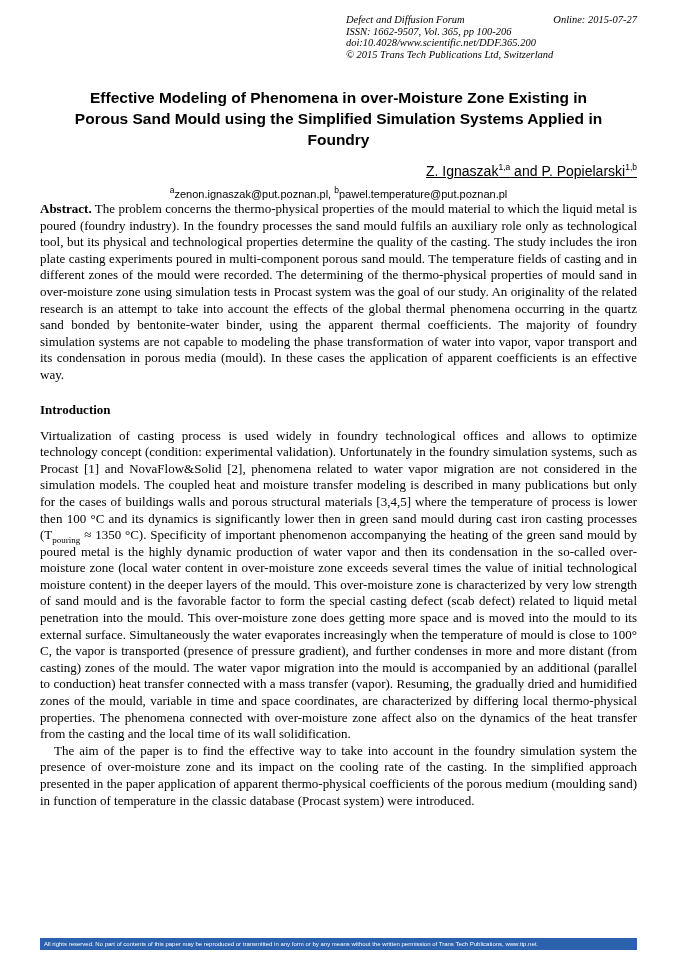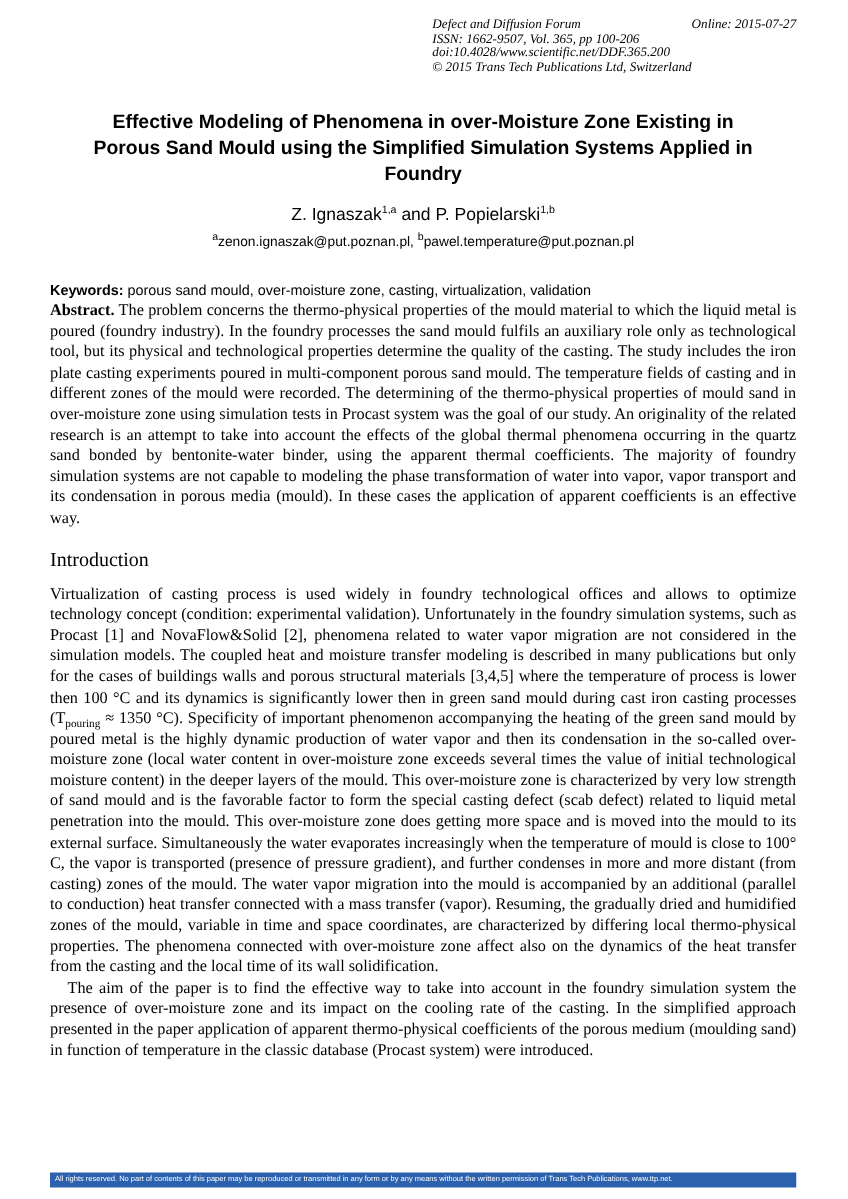--- a/index.html
+++ b/index.html
@@ -25,24 +25,25 @@
   .title {
     font-family: "Liberation Sans", sans-serif;
     font-weight: bold;
     font-size: 15.5px; line-height: 21px;
     text-align: center;
     max-width: 545px;
     margin: 27px auto 0 auto;
   }
 
   .authors {
-    text-align: center;
+    text-align: right;
     font-family: "Liberation Sans", sans-serif;
     font-size: 14px; line-height: 17px;
     margin-top: 13px;
+    text-decoration: underline;
   }
   .affiliation {
     text-align: center;
     font-family: "Liberation Sans", sans-serif;
     font-size: 11px; line-height: 13px;
     margin-top: 10px;
   }
   .emails {
     text-align: center;
     font-family: "Liberation Sans", sans-serif;
@@ -63,22 +64,22 @@
   .body-text {
     font-family: "Liberation Serif", serif;
     font-size: 13px; line-height: 16.6px;
     text-align: justify;
   }
   .abstract { margin-top: 0; }
   .bold-serif { font-weight: bold; }
 
   .section-heading {
     font-family: "Liberation Serif", serif;
-    font-weight: normal;
-    font-size: 16px; line-height: 16px;
+    font-weight: bold;
+    font-size: 13px; line-height: 16px;
     margin-top: 18px;
   }
   .intro-p1 { margin-top: 10px; }
   .indent { text-indent: 14px; }
 
   .footer-bar {
     position: absolute;
     left: 40px; right: 41px; bottom: 9px;
     height: 12px;
     background: #2b61ad;
@@ -108,21 +109,20 @@
     <div class="header-right">Online: 2015-07-27</div>
   </header>
 
   <h1 class="title">Effective Modeling of Phenomena in over-Moisture Zone Existing in Porous Sand Mould using the Simplified Simulation Systems Applied in Foundry</h1>
 
   <div class="authors"><span>Z. Ignaszak</span><sup>1,a</sup><span> and </span><span>P. Popielarski</span><sup>1,b</sup></div>
 
 
   <div class="emails"><sup>a</sup><span>zenon.ignaszak@put.poznan.pl, </span><sup>b</sup><span>pawel.temperature@put.poznan.pl</span></div>
 
-  <p class="keywords"><span class="kw-label">Keywords:</span><span> porous sand mould, over-moisture zone, casting, virtualization, validation</span></p>
 
   <p class="body-text abstract"><span class="bold-serif">Abstract.</span><span> The problem concerns the thermo-physical properties of the mould material to which the liquid metal is poured (foundry industry). In the foundry processes the sand mould fulfils an auxiliary role only as technological tool, but its physical and technological properties determine the quality of the casting.  The study includes the iron plate casting experiments poured in multi-component porous sand mould. The temperature fields of casting and in different zones of the mould were recorded. The determining of the thermo-physical properties of mould sand in over-moisture zone using simulation tests in Procast system was the goal of our study. An originality of the related research is an attempt to take into account the effects of the global thermal phenomena occurring in the quartz sand bonded by bentonite-water binder, using the apparent thermal coefficients. The majority of foundry simulation systems are not capable to modeling the phase transformation of water into vapor, vapor transport and its condensation in porous media (mould). In these cases the application of apparent coefficients is an effective way.</span></p>
 
   <h2 class="section-heading">Introduction</h2>
 
   <p class="body-text intro-p1"><span>Virtualization of casting process is used widely in foundry technological offices and allows to optimize technology concept (condition: experimental validation). Unfortunately in the foundry simulation systems, such as Procast [1] and NovaFlow&amp;Solid [2], phenomena related to water vapor migration are not considered in the simulation models. The coupled heat and moisture transfer modeling is described in many publications but only for the cases of buildings walls and porous structural materials [3,4,5] where the temperature of process is lower then 100 °C and its dynamics is significantly lower then in green sand mould during cast iron casting processes (T</span><sub>pouring</sub><span> ≈ 1350 °C). Specificity of important phenomenon accompanying the heating of the green sand mould by poured metal is the highly dynamic production of water vapor and then its condensation in the so-called over-moisture zone (local water content in over-moisture zone exceeds several times the value of initial technological moisture content) in the deeper layers of the mould. This over-moisture zone is characterized by very low strength of sand mould and is the favorable factor to form the special casting defect (scab defect) related to liquid metal penetration into the mould. This over-moisture zone does getting more space and is moved into the mould to its external surface. Simultaneously the water evaporates increasingly when the temperature of mould is close to 100° C, the vapor is transported (presence of pressure gradient), and further condenses in more and more distant (from casting) zones of the mould. The water vapor migration into the mould is accompanied by an additional (parallel to conduction) heat transfer connected with a mass transfer (vapor). Resuming, the gradually dried and humidified zones of the mould, variable in time and space coordinates, are characterized by differing local thermo-physical properties. The phenomena connected with over-moisture zone affect also on the dynamics of the heat transfer from the casting and the local time of its wall solidification.</span></p>
 
   <p class="body-text indent">The aim of the paper is to find the effective way to take into account in the foundry simulation system the presence of over-moisture zone and its impact on the cooling rate of the casting. In the simplified approach presented in the paper application of apparent thermo-physical coefficients of the porous medium (moulding sand) in function of temperature in the classic database (Procast system) were introduced.</p>
 
   <footer class="footer-bar">

